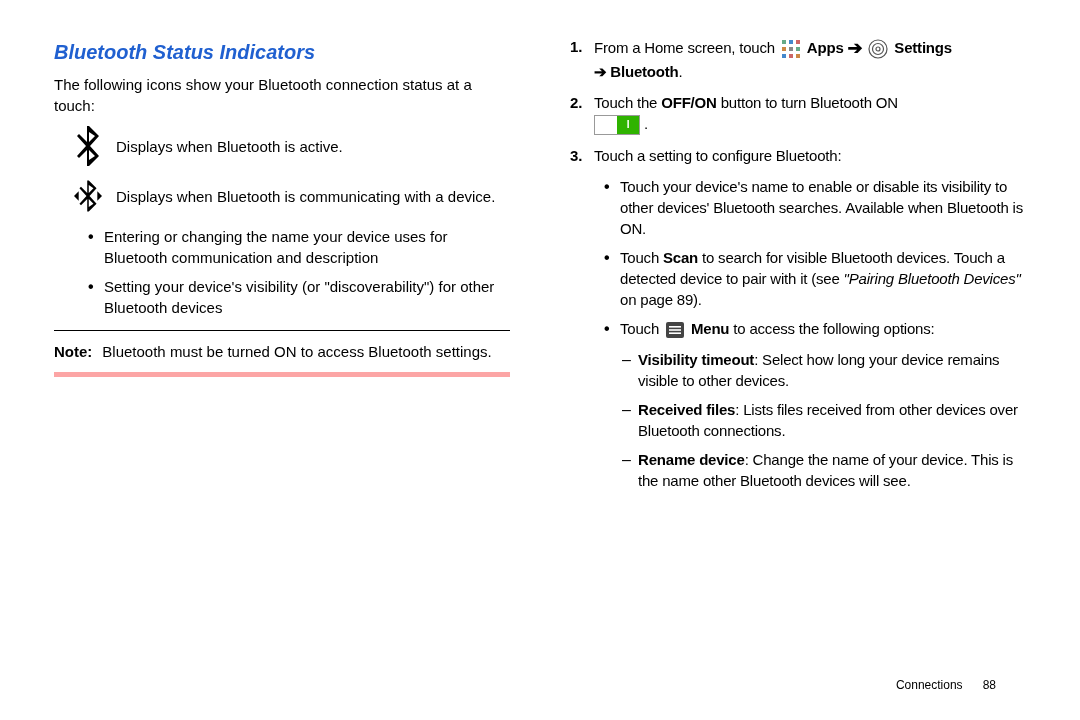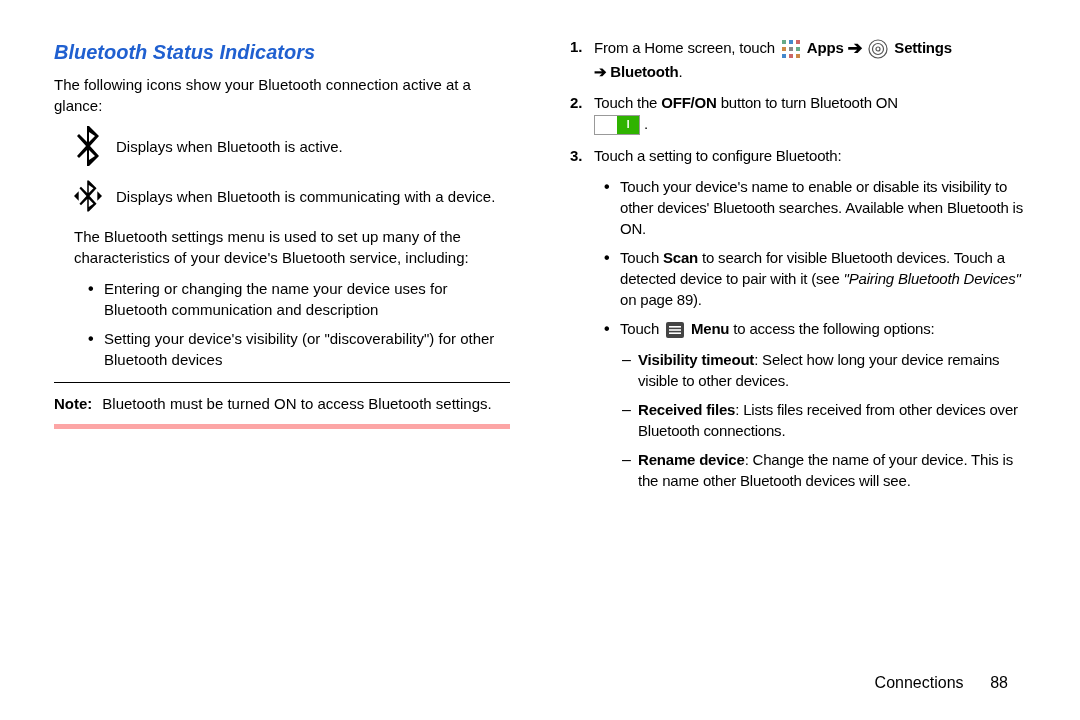--- a/index.html
+++ b/index.html
@@ -26,33 +26,33 @@
   .note-box .nl{font-weight:700}
   .inline-icon{display:inline-block;vertical-align:middle;width:20px;height:20px;margin:0 2px}
   .inline-icon svg{width:20px;height:20px;display:block}
   .toggle-img{display:inline-block;width:44px;height:18px;border:1px solid #999;vertical-align:middle;position:relative;background:#fff}
   .toggle-img .on{position:absolute;right:0;top:0;height:18px;width:22px;background:#2fb300;color:#fff;font-size:10px;line-height:18px;text-align:center;font-weight:700}
   .arrow{font-weight:700;font-size:18px;vertical-align:middle}
   .italic-ref{font-style:italic}
   .sub-list{margin-left:34px}
   .sub-list .bullet-item{margin-left:0}
   .sub-sub-list{margin-left:18px}
-  .footer{position:absolute;right:72px;bottom:28px;font-size:16px}
+  .footer{position:absolute;right:84px;bottom:28px;font-size:12px}
   .bold{font-weight:700}
   
   .bt-path{fill:#000}
 </style>
 </head>
 <body>
 
 <div class="page">
 
   <div class="col col-left">
     <div class="h2">Bluetooth Status Indicators</div>
-    <p>The following icons show your Bluetooth connection active at a glance:</p>
+    <p>The following icons show your Bluetooth connection status at a touch:</p>
 
     <div class="icon-row">
       <span>
         <svg class="bt-icon" viewBox="0 0 28 40">
             <path class="bt-path" d="M13 0 L13 16 L5 8 L3 10 L12 20 L3 30 L5 32 L13 24 L13 40 L15 40 L25 30 L16 20 L25 10 L15 0 Z M15 6 L21 10 L15 16 Z M15 24 L21 30 L15 34 Z"></path>
           </svg>
       </span>
       <span class="txt">Displays when Bluetooth is active.</span>
     </div>
 
@@ -60,21 +60,20 @@
       <span>
         <svg class="bt-icon" viewBox="0 0 36 40">
           <path class="bt-path" d="M17 0 L17 16 L9 8 L7 10 L16 20 L7 30 L9 32 L17 24 L17 40 L19 40 L29 30 L20 20 L29 10 L19 0 Z M19 6 L25 10 L19 16 Z M19 24 L25 30 L19 34 Z"></path>
           <polygon class="bt-path" points="0,20 6,14 6,26"></polygon>
           <polygon class="bt-path" points="36,20 30,14 30,26"></polygon>
         </svg>
       </span>
       <span class="txt">Displays when Bluetooth is communicating with a device.</span>
     </div>
 
-    <p style="margin-left:20px">The Bluetooth settings menu is used to set up many of the characteristics of your device's Bluetooth service, including:</p>
 
     <div class="bullet-list" style="margin-left:20px">
       <div class="bullet-item">
         <span class="bull">•</span>
         <span class="txt">Entering or changing the name your device uses for Bluetooth communication and description</span>
       </div>
       <div class="bullet-item">
         <span class="bull">•</span>
         <span class="txt">Setting your device's visibility (or "discoverability") for other Bluetooth devices</span>
       </div>

